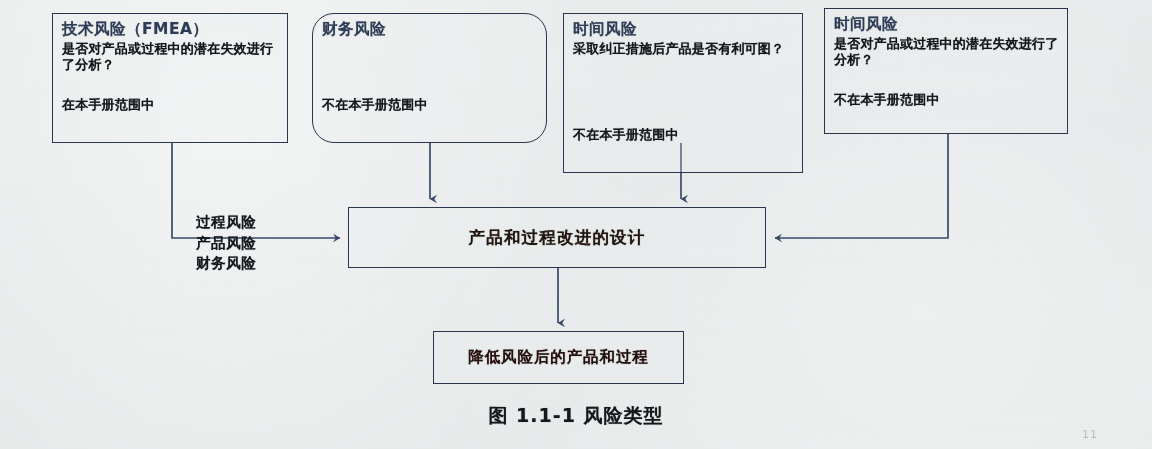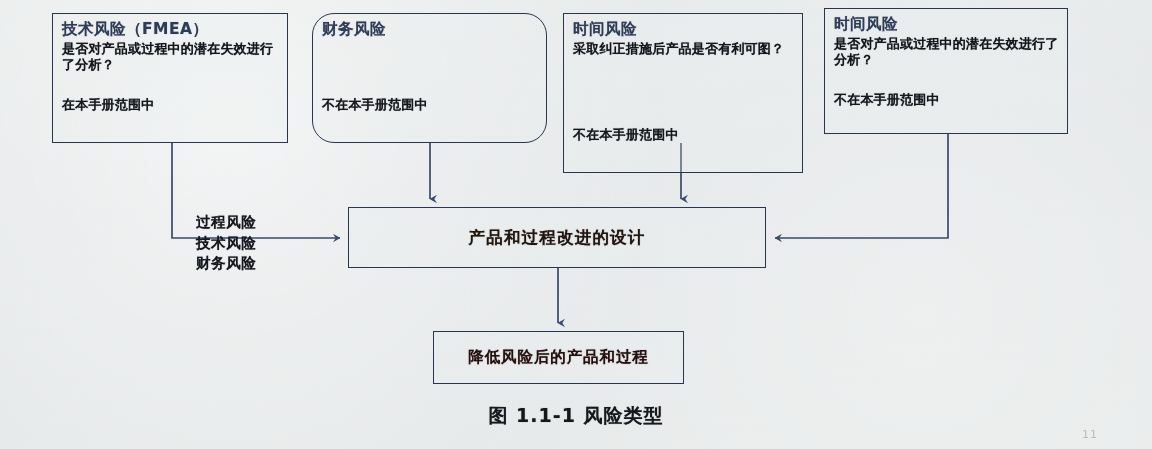--- a/index.html
+++ b/index.html
@@ -172,21 +172,21 @@
   </div>
 
   <div class="node node-top" style="left:824px; top:8px; width:244px; height:126px;">
     <div class="risk-title">时间风险</div>
     <div class="risk-question">是否对产品或过程中的潜在失效进行了分析？</div>
     <div class="risk-scope" style="bottom:24px;">不在本手册范围中</div>
   </div>
 
   <div id="flow-label">
     <div>过程风险</div>
-    <div>技术风险</div>
+    <div>产品风险</div>
     <div>财务风险</div>
   </div>
 
   <div class="node node-bottom" style="left:433px; top:331px; width:251px; height:53px;">
     <div class="bottom-label">降低风险后的产品和过程</div>
   </div>
 
   <div class="node node-center" style="left:348px; top:207px; width:418px; height:61px;">
     <div class="center-label">产品和过程改进的设计</div>
   </div>

